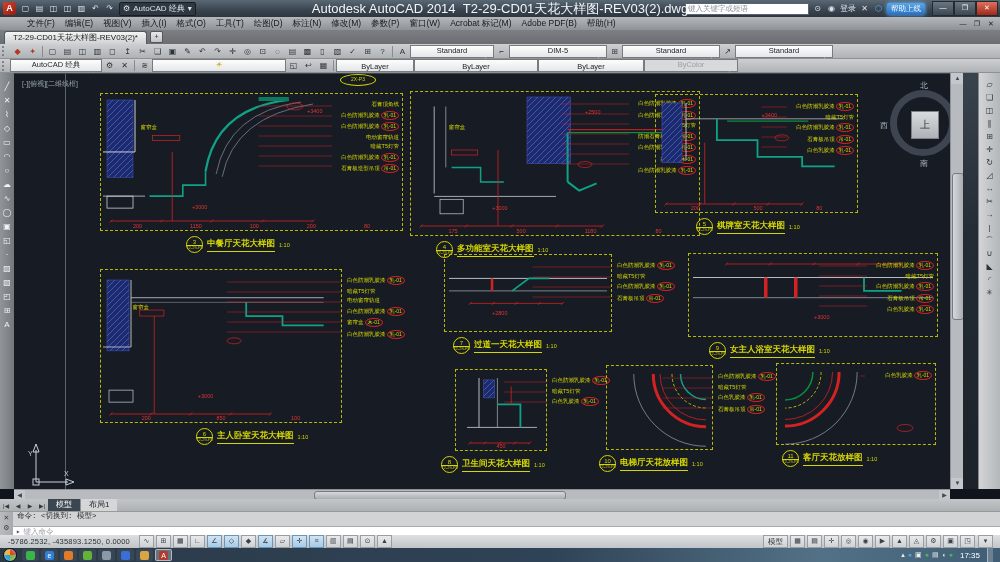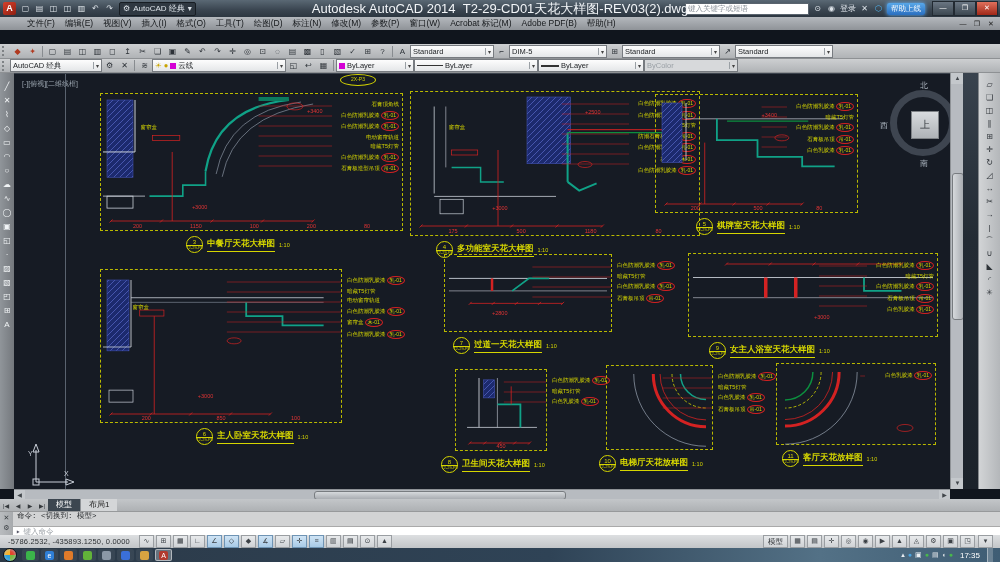--- a/index.html
+++ b/index.html
@@ -45,21 +45,21 @@
   .tbrow{position:absolute;left:0;width:1000px;background:linear-gradient(#cdcfd1,#b0b3b6);
     display:flex;align-items:center;border-bottom:1px solid #8e9194;box-sizing:border-box;}
   .tb1{top:44px;height:15px;}
   .tb2{top:59px;height:14px;}
   .grip{width:4px;height:10px;margin:0 2px;border-left:2px dotted #7e8285;}
   .tbtn{width:13px;height:13px;margin:0;text-align:center;font-size:8px;line-height:13px;color:#2d3238;
     border:1px solid transparent;}
   .tbtn.warm{color:#b03a20;}
   .tsep{width:1px;height:11px;background:#888c90;margin:0 2px;}
   .combo{display:flex;align-items:center;height:11px;background:linear-gradient(#fdfdfd,#e4e6e8);
-    border:1px solid #777b80;font-size:7.5px;color:#1c1f22;padding:0 2px;gap:2px;white-space:nowrap;}
+    border:1px solid #777b80;font-size:7.5px;color:#1c1f22;padding:0 2px;gap:2px;white-space:nowrap;flex-direction:column;}
   .combo .car{margin-left:auto;font-size:6px;color:#444;border-left:1px solid #9aa0a5;padding-left:2px;}
   .swatch{width:6px;height:6px;display:inline-block;}
   .ltline{display:inline-block;width:26px;height:1px;background:#333;}
   .combo.dis{color:#9aa0a6;background:#d7d9db;}
   
   .leftstrip{position:absolute;left:0;top:73px;width:14px;height:416px;
     background:linear-gradient(90deg,#90959a,#74787d);display:flex;flex-direction:column;align-items:center;padding-top:8px;box-sizing:border-box;gap:3px;}
   .leftstrip .ic,.righttb .ic{font-size:8px;color:#f1f4f6;width:11px;height:11px;line-height:11px;text-align:center;}
   .canvas{position:absolute;left:14px;top:73px;width:936px;height:416px;background:#161b24;
     border-top:1px solid #3c434d;overflow:hidden;cursor:crosshair;}
@@ -199,20 +199,24 @@
       <div class="mi">Acrobat 标记(M)</div>
       <div class="mi">Adobe PDF(B)</div>
       <div class="mi">帮助(H)</div>
     </div>
   <div class="mdi-btns" style="position:absolute;top:17px;right:0;height:13px;align-items:center;display:flex;">
     <span>—</span>
     <span>❐</span>
     <span>✕</span>
   </div>
 
+  <div class="filetabs">
+    <div class="ftab">T2-29-CD01天花大样图-REV03(2)*</div>
+    <div class="ftab-new">+</div>
+  </div>
 
   <div class="tbrow tb1">
     <div class="grip"></div>
     <div style="display:flex;">
         <div class="tbtn warm">◆</div>
         <div class="tbtn warm">✦</div>
       </div>
     <div class="tsep"></div>
     <div style="display:flex;">
         <div class="tbtn">▢</div>

